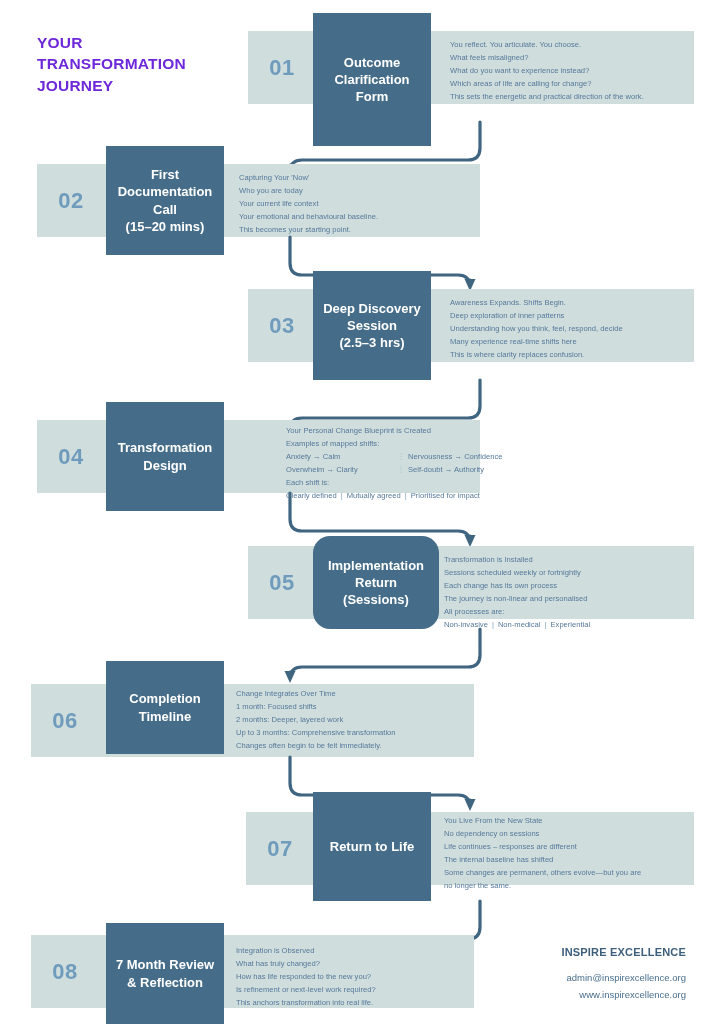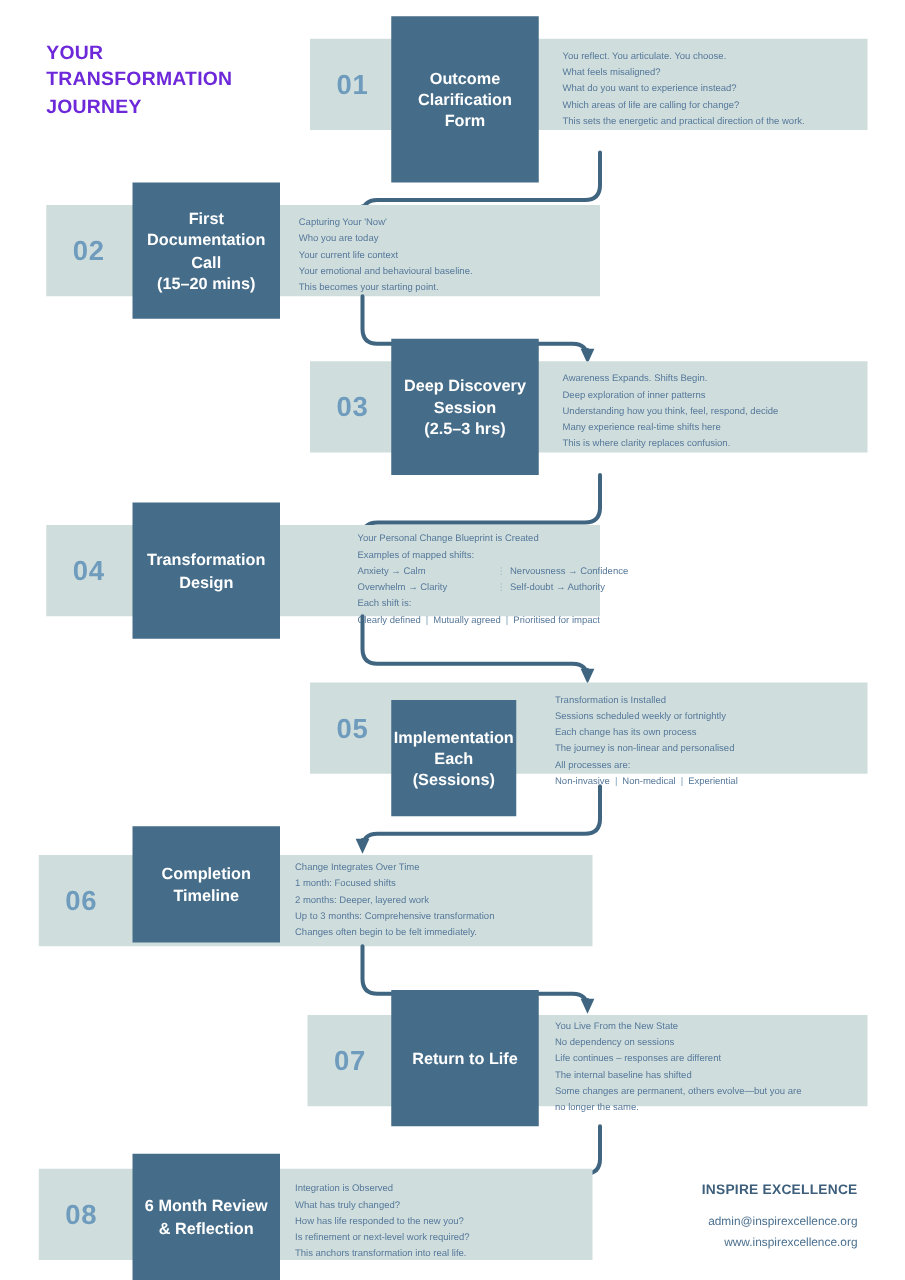--- a/index.html
+++ b/index.html
@@ -242,24 +242,24 @@
   <div class="conn" style="left:280px; top:493px;">
     <svg width="210" height="54" viewBox="0 0 210 54">
       <path d="M10,0 L10,26 Q10,38 22,38 L178,38 Q190,38 190,50 L190,43" fill="none" stroke="#3f6580" stroke-width="3.2" stroke-linecap="round"></path>
       <path d="M190,54 L184.5,42 L195.5,42 Z" fill="#3f6580"></path>
     </svg>
   </div>
 
   <div class="step">
     <div class="band" style="left:248px; top:546px; width:446px; height:73px;"></div>
     <div class="num" style="left:258px; top:563px; width:48px; height:40px;">05</div>
-    <div class="card" style="left:313px; top:560px; width:100px; height:93px;">
+    <div class="card" style="left:313px; top:536px; width:126px; height:93px;border-radius:17px;">
       <div>
         <span>Implementation</span>
-        <span>Each</span>
+        <span>Return</span>
         <span>(Sessions)</span>
       </div>
     </div>
     <div class="desc" style="left:444px; top:553px;">
       <span class="line">Transformation is Installed</span>
       <span class="line">Sessions scheduled weekly or fortnightly</span>
       <span class="line">Each change has its own process</span>
       <span class="line">The journey is non-linear and personalised</span>
       <span class="line">All processes are:</span>
       <span class="line">
@@ -323,21 +323,21 @@
       <path d="M200,0 L200,26 Q200,38 188,38 L22,38 Q10,38 10,50 L10,43" fill="none" stroke="#3f6580" stroke-width="3.2" stroke-linecap="round"></path>
       <path d="M10,54 L4.5,42 L15.5,42 Z" fill="#3f6580"></path>
     </svg>
   </div>
 
   <div class="step">
     <div class="band" style="left:31px; top:935px; width:443px; height:73px;"></div>
     <div class="num" style="left:41px; top:952px; width:48px; height:40px;">08</div>
     <div class="card" style="left:106px; top:923px; width:118px; height:101px;">
       <div>
-        <span>6 Month Review</span>
+        <span>7 Month Review</span>
         <span>&amp; Reflection</span>
       </div>
     </div>
     <div class="desc" style="left:236px; top:944px;">
       <span class="line">Integration is Observed</span>
       <span class="line">What has truly changed?</span>
       <span class="line">How has life responded to the new you?</span>
       <span class="line">Is refinement or next-level work required?</span>
       <span class="line">This anchors transformation into real life.</span>
     </div>

